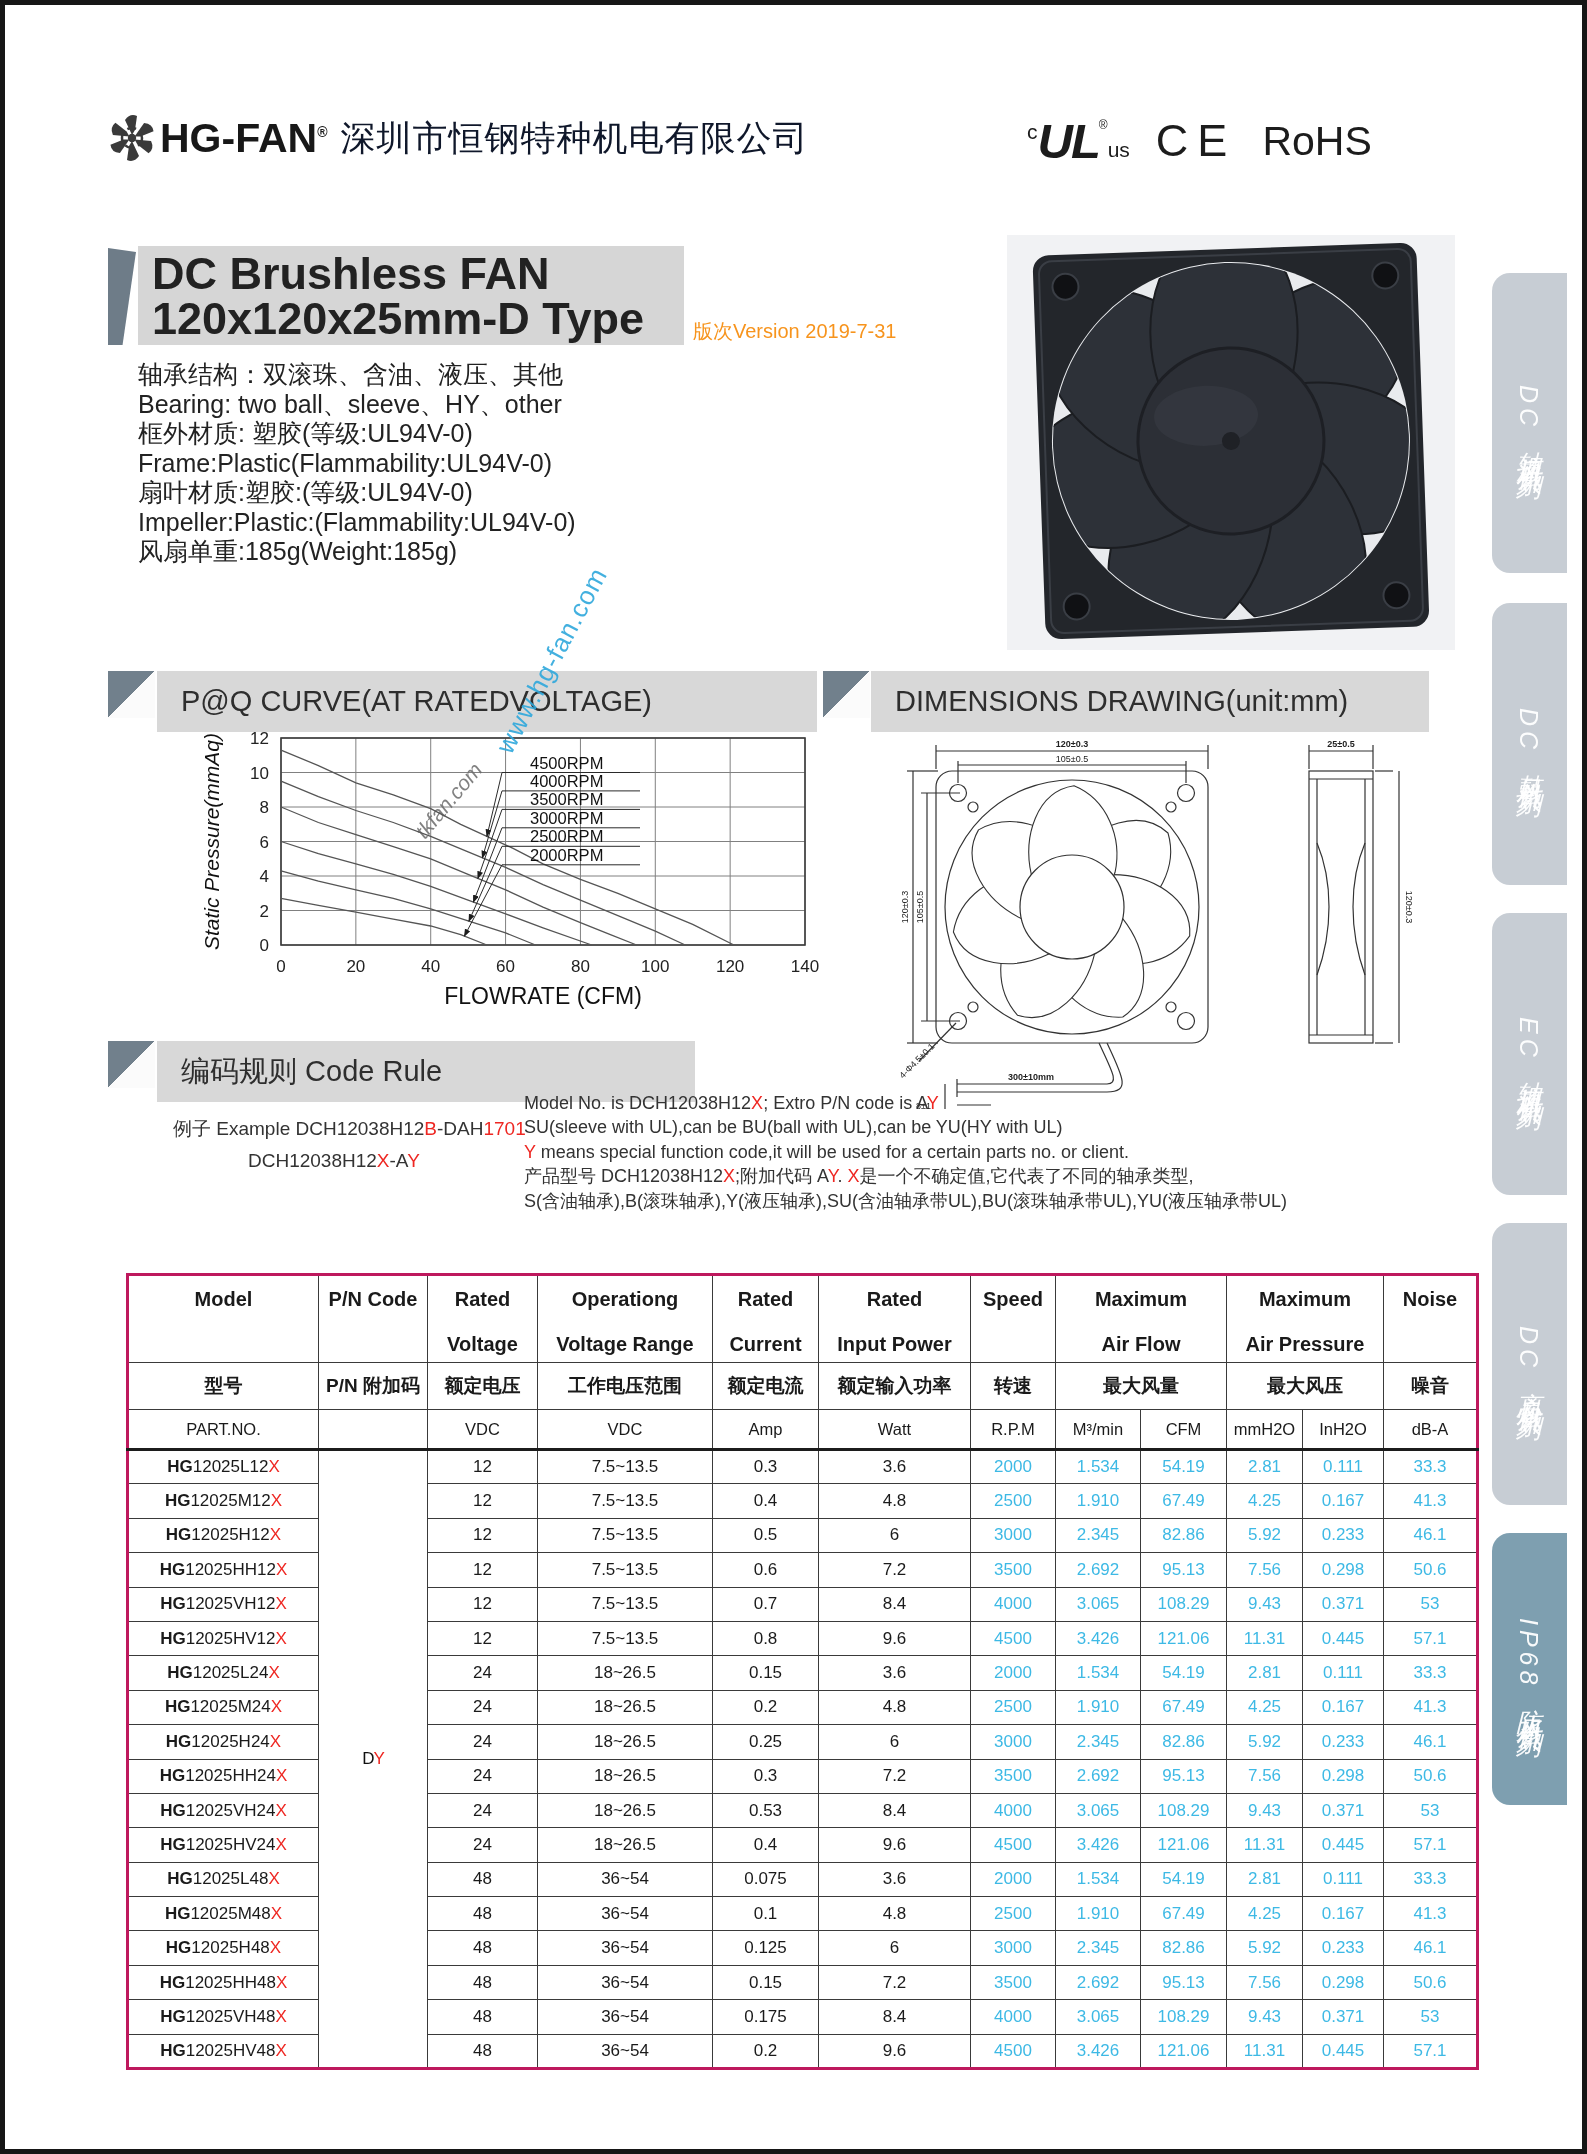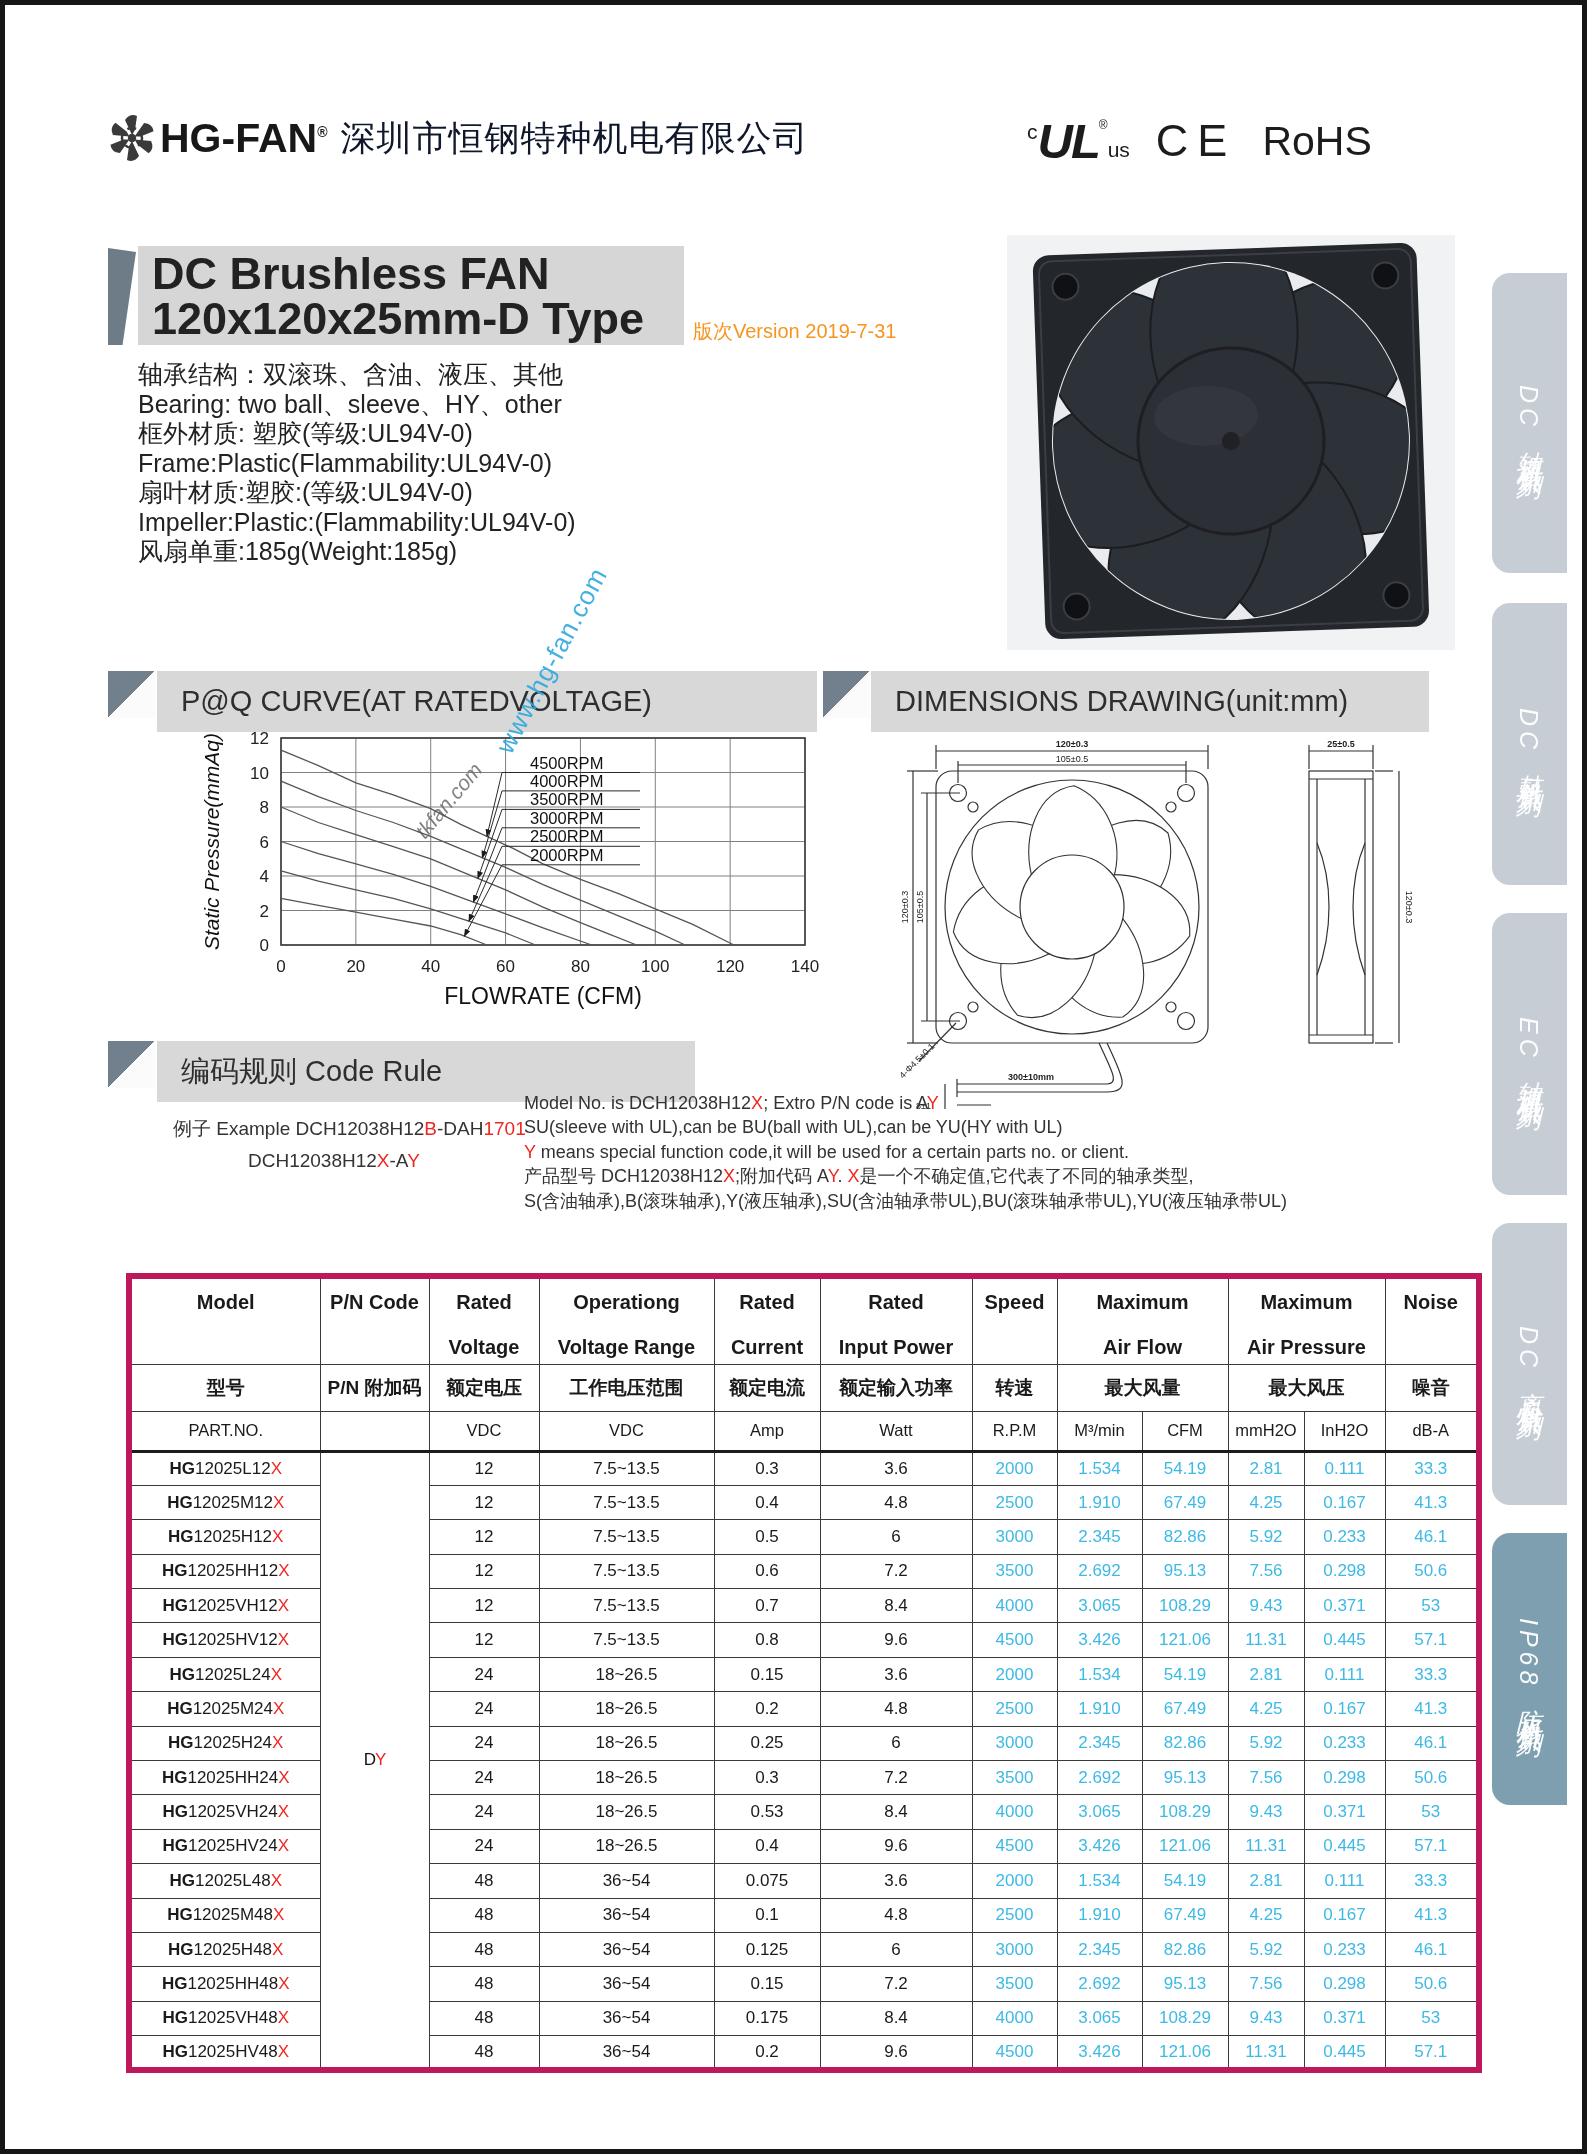--- a/index.html
+++ b/index.html
@@ -54,21 +54,21 @@
   .dims-svg .dim-b{font-weight:bold;}
 
   
   .ex-line{font-size:19px;color:#333;margin-top:11px;}
   .code-lines{left:519px;top:1086px;width:945px;font-size:18px;line-height:24.4px;color:#333;}
 
   
   .spec-table{left:121px;top:1268px;border-collapse:collapse;table-layout:fixed;background:#fff;}
   .spec-table td,.spec-table th{border:1.6px solid #3a3a3a;padding:0;text-align:center;vertical-align:middle;
       font-size:17px;color:#1a1a1a;overflow:hidden;}
-  .spec-table{border:6px solid #be185d;}
+  .spec-table{border:3px solid #be185d;}
   .en-row th{vertical-align:top;font-size:20px;font-weight:bold;}
   .en-row .l1{margin-top:12px;}
   .en-row .l2{margin-top:22px;}
   .cn-row th{font-size:19px;font-weight:bold;height:46px;}
   .unit-row th{font-size:16.5px;font-weight:normal;height:38px;border-bottom:3px solid #1c1c1c;}
   .data-row{height:34.4px;}
   .data-row td.c{color:#3db9e5;}
   .model{font-size:18.5px;letter-spacing:0;}
   .model b{font-weight:bold;}
   .pn-cell{font-size:49px;letter-spacing:-1px;}

